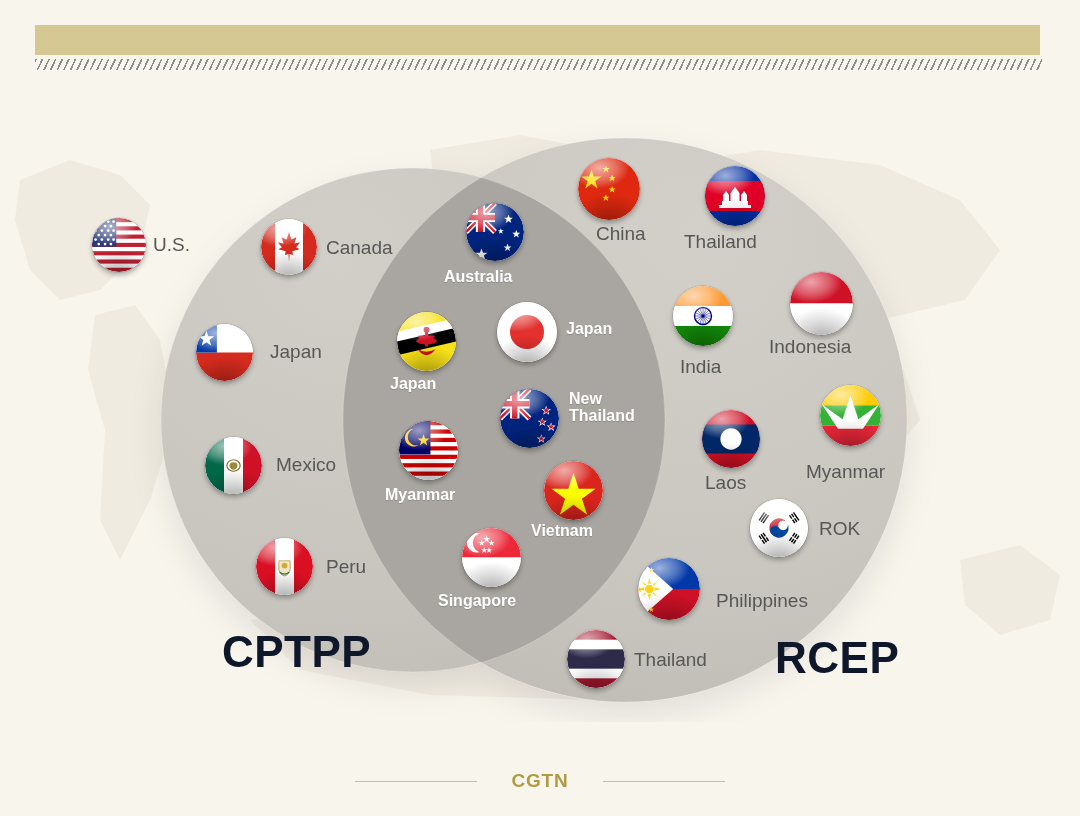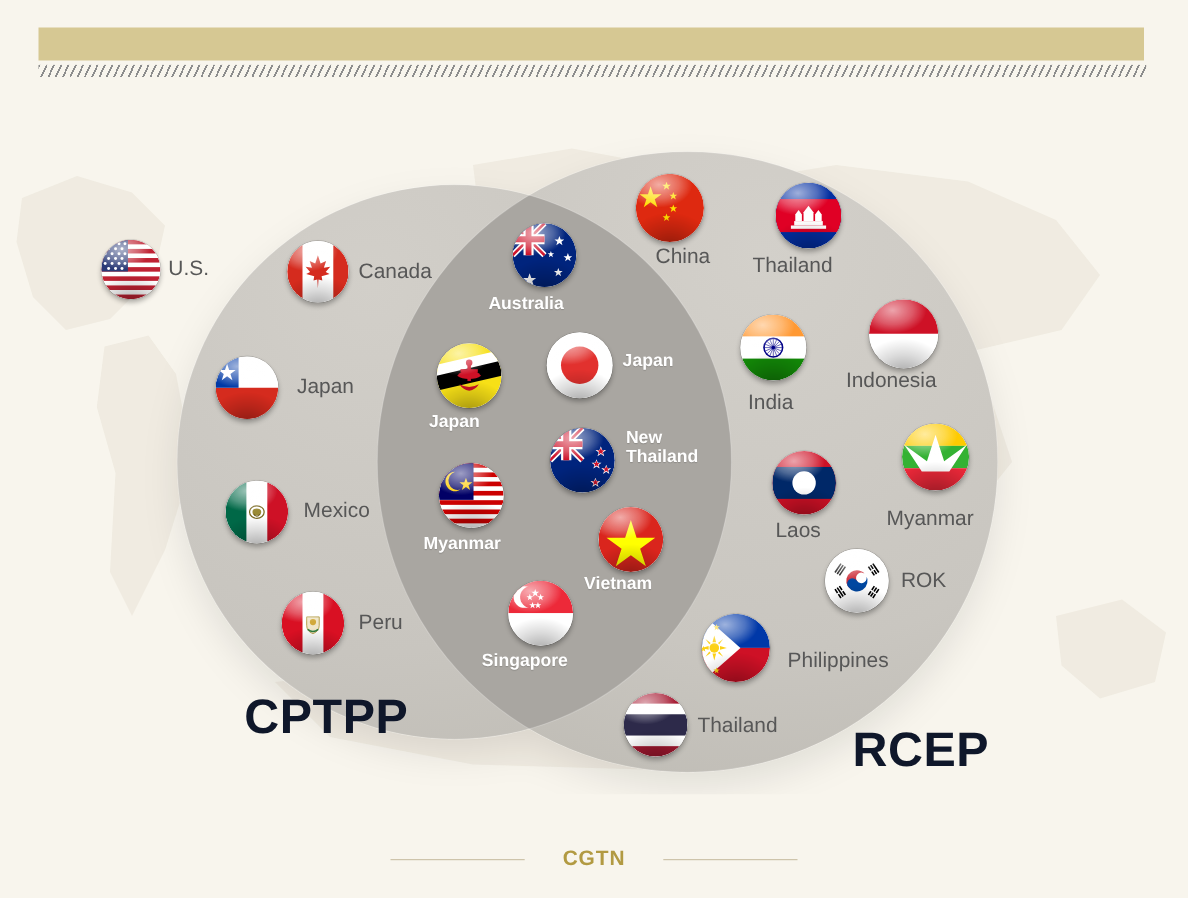--- a/index.html
+++ b/index.html
@@ -119,21 +119,21 @@
   
   .set-title {
     position: absolute;
     z-index: 4;
     font-size: 44px;
     font-weight: bold;
     color: #0f172a;
     letter-spacing: 0.5px;
   }
   #set-title-cptpp { left: 222px; top: 627px; }
-  #set-title-rcep  { left: 775px; top: 633px; margin-top: 24px; }
+  #set-title-rcep  { left: 775px; top: 633px; }
 
   
   #footer {
     position: absolute;
     left: 0; bottom: 22px;
     width: 1080px;
     height: 26px;
     z-index: 6;
     display: flex;
     align-items: center;

